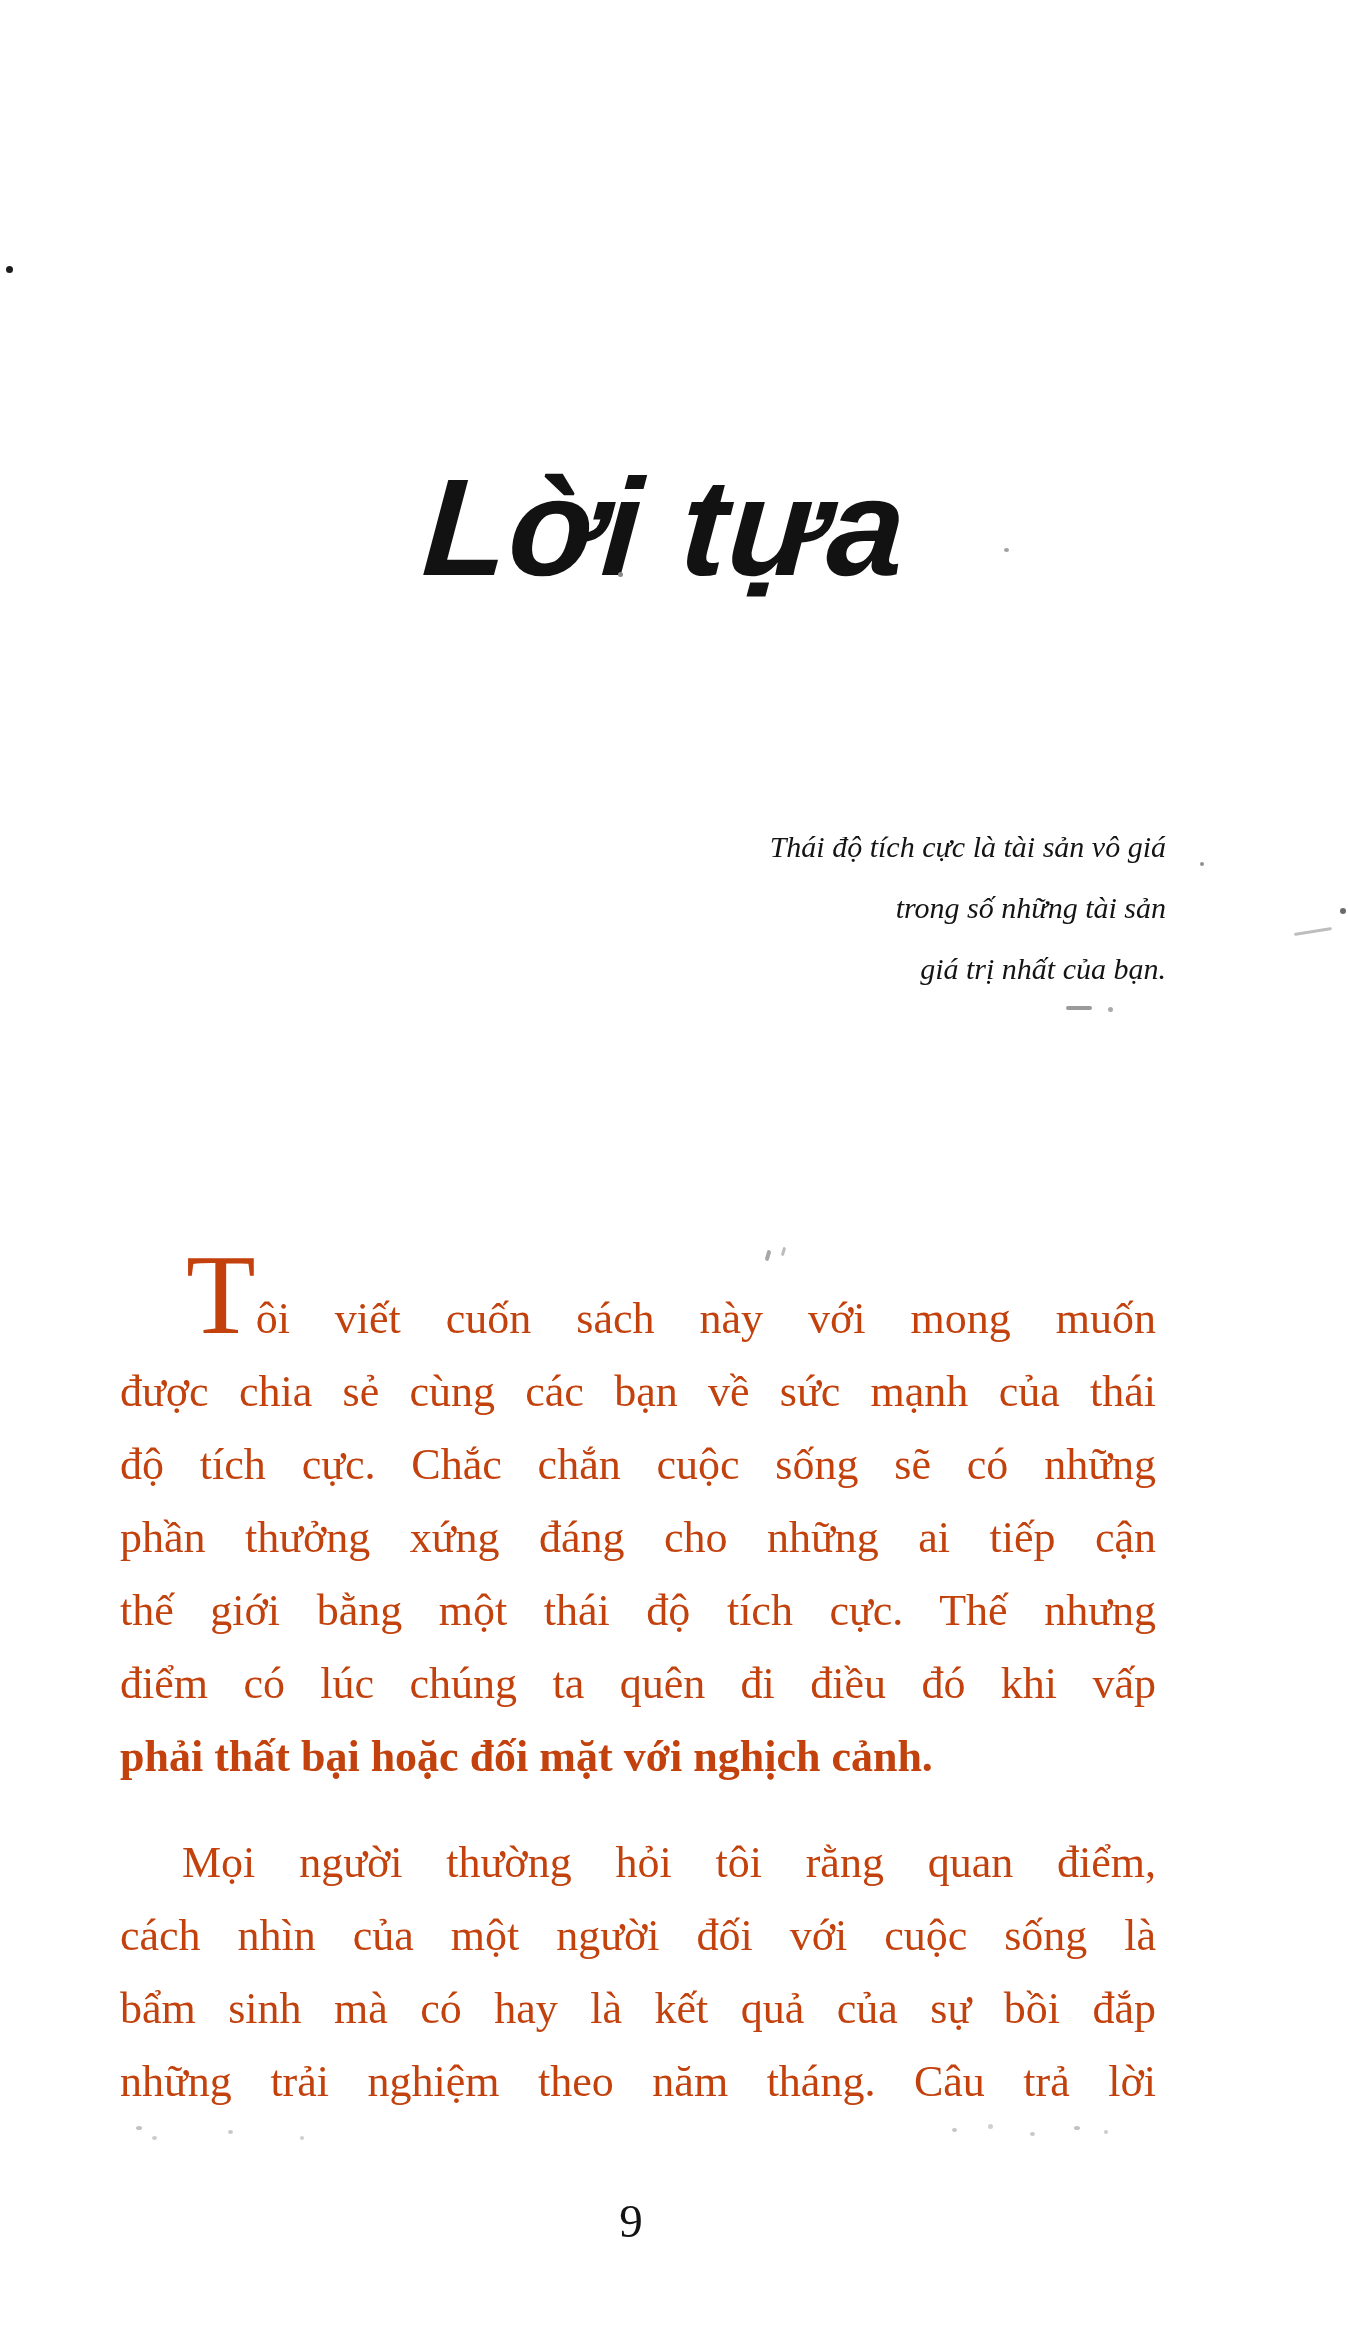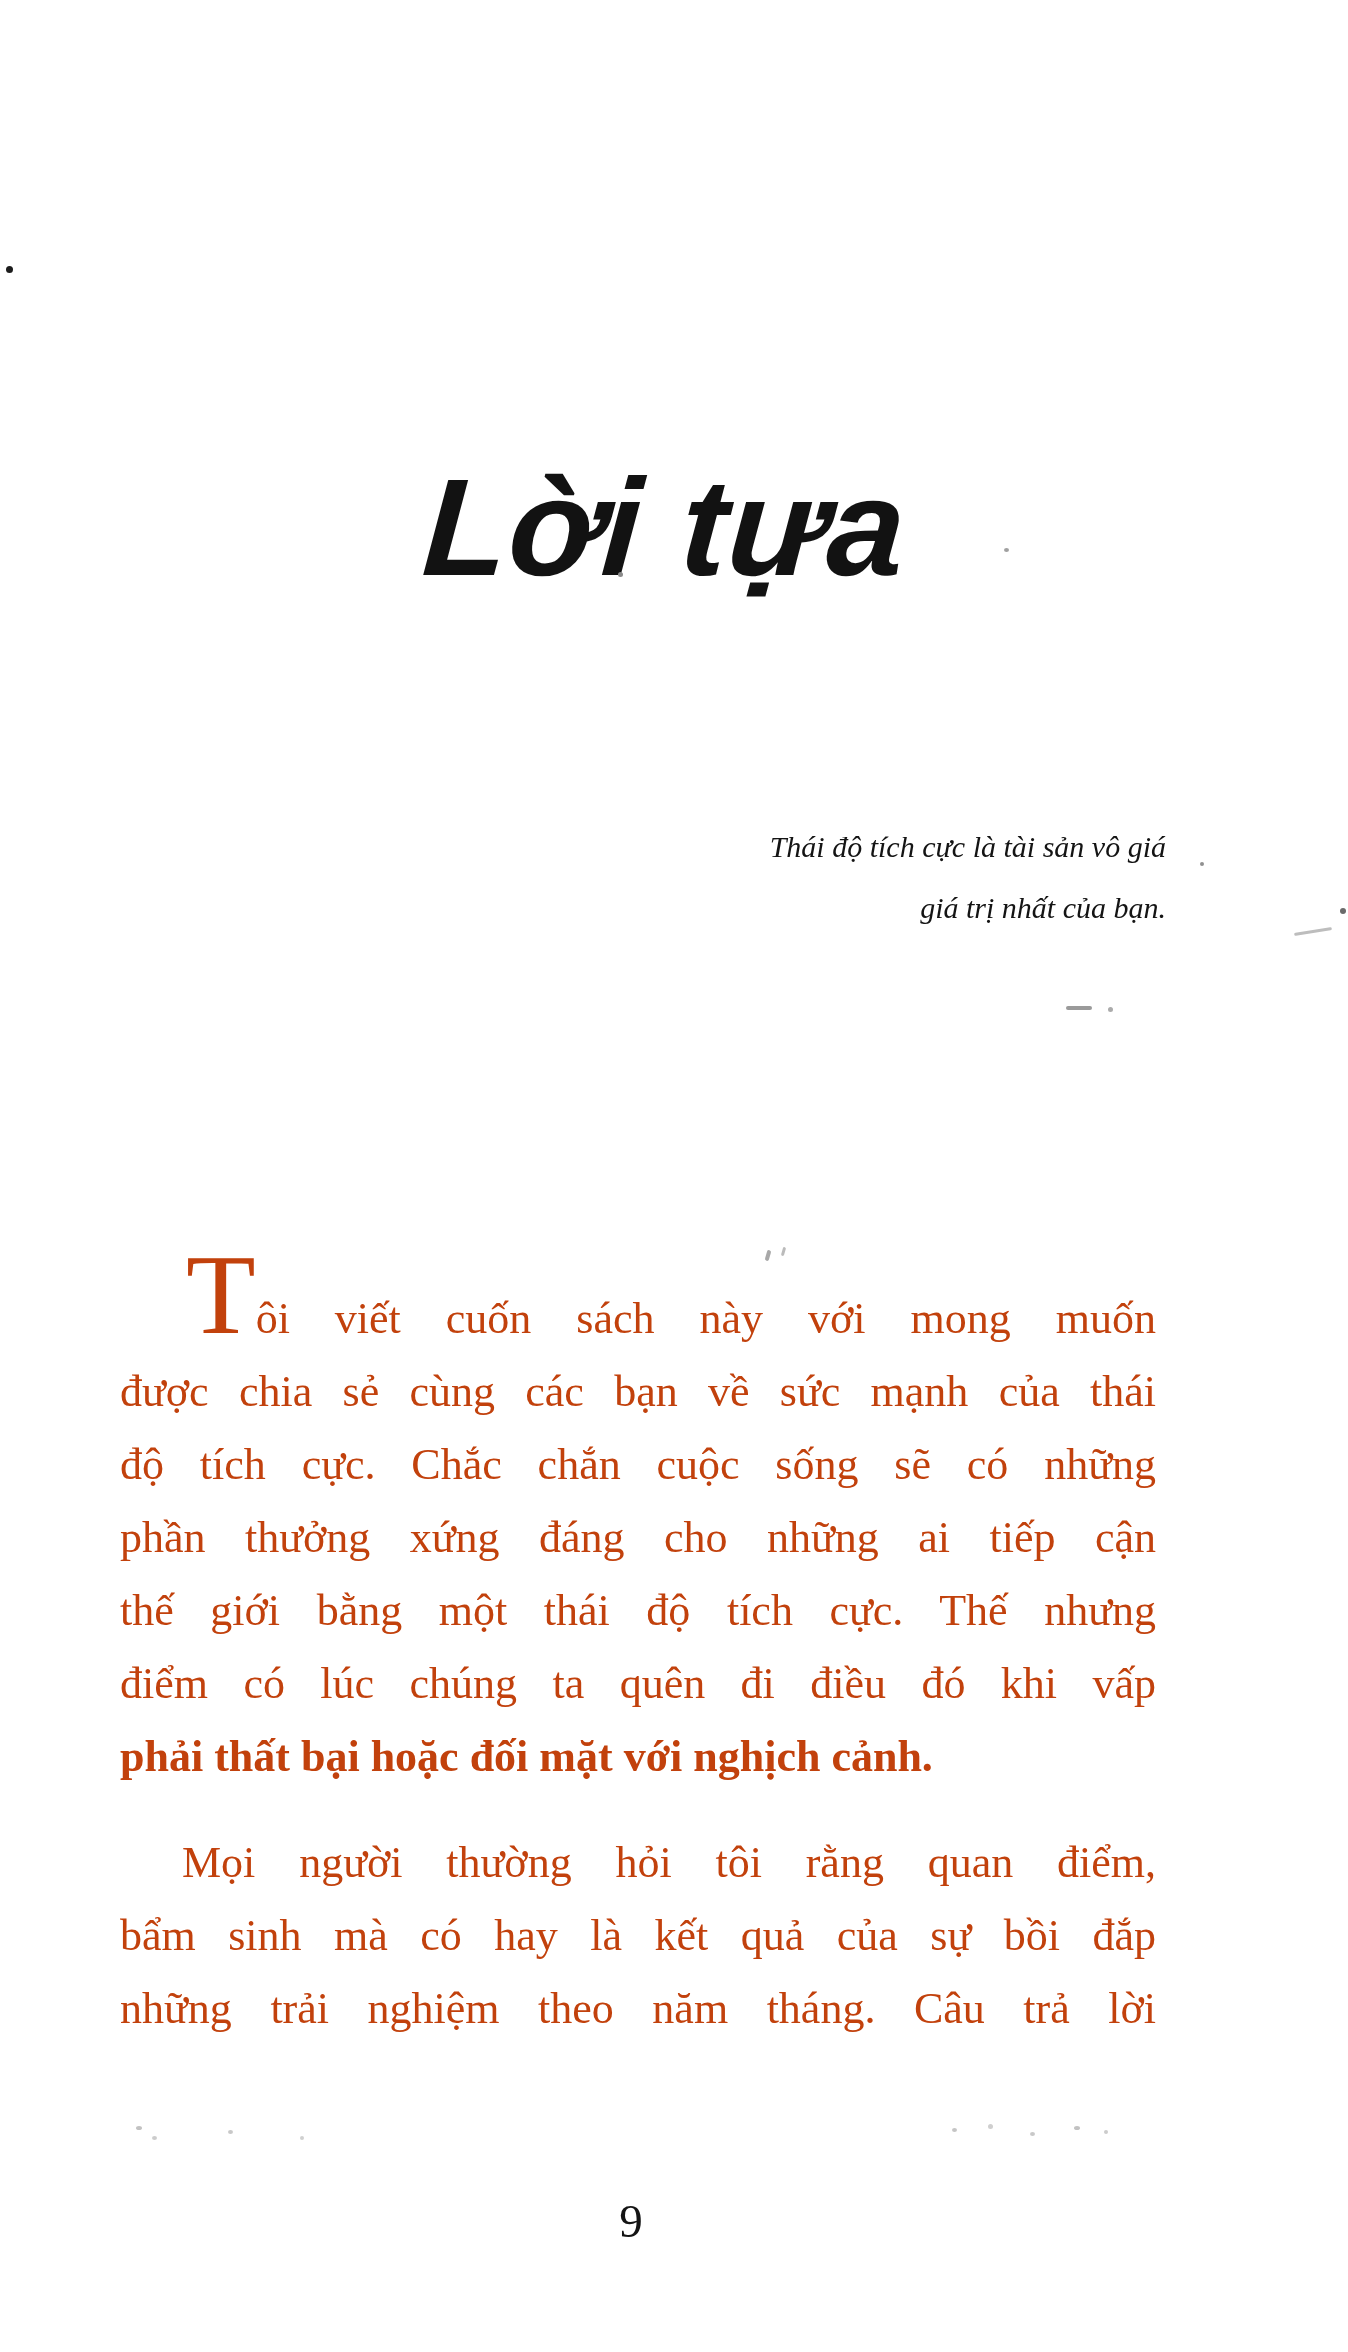--- a/index.html
+++ b/index.html
@@ -43,35 +43,37 @@
 </style>
 </head>
 <body>
 
 <div class="page">
 
   <h1 class="title">Lời tựa</h1>
 
   <div class="epigraph">
     <div class="epi-line">Thái độ tích cực là tài sản vô giá</div>
+    <div class="epi-line">trong số những tài sản</div>
     <div class="epi-line">giá trị nhất của bạn.</div>
   </div>
 
   <div class="body-text">
     <div class="para">
       <div class="line p1-first"><span class="initial">T</span><span>ôi viết cuốn sách này với mong muốn</span></div>
       <div class="line">được chia sẻ cùng các bạn về sức mạnh của thái</div>
       <div class="line">độ tích cực. Chắc chắn cuộc sống sẽ có những</div>
       <div class="line">phần thưởng xứng đáng cho những ai tiếp cận</div>
       <div class="line">thế giới bằng một thái độ tích cực. Thế nhưng</div>
       <div class="line">điểm có lúc chúng ta quên đi điều đó khi vấp</div>
       <div class="line l-last">phải thất bại hoặc đối mặt với nghịch cảnh.</div>
     </div>
     <div class="para para2">
       <div class="line p2-first">Mọi người thường hỏi tôi rằng quan điểm,</div>
+      <div class="line">cách nhìn của một người đối với cuộc sống là</div>
       <div class="line">bẩm sinh mà có hay là kết quả của sự bồi đắp</div>
       <div class="line">những trải nghiệm theo năm tháng. Câu trả lời</div>
     </div>
   </div>
 
   <div class="page-number">9</div>
 
   <div class="speck" style="left:6px;top:266px;width:7px;height:7px;background:#1c1c1c;"></div>
   <div class="speck" style="left:618px;top:572px;width:5px;height:5px;background:#8a8a8a;"></div>
   <div class="speck" style="left:1004px;top:548px;width:5px;height:4px;background:#a0a0a0;"></div>

